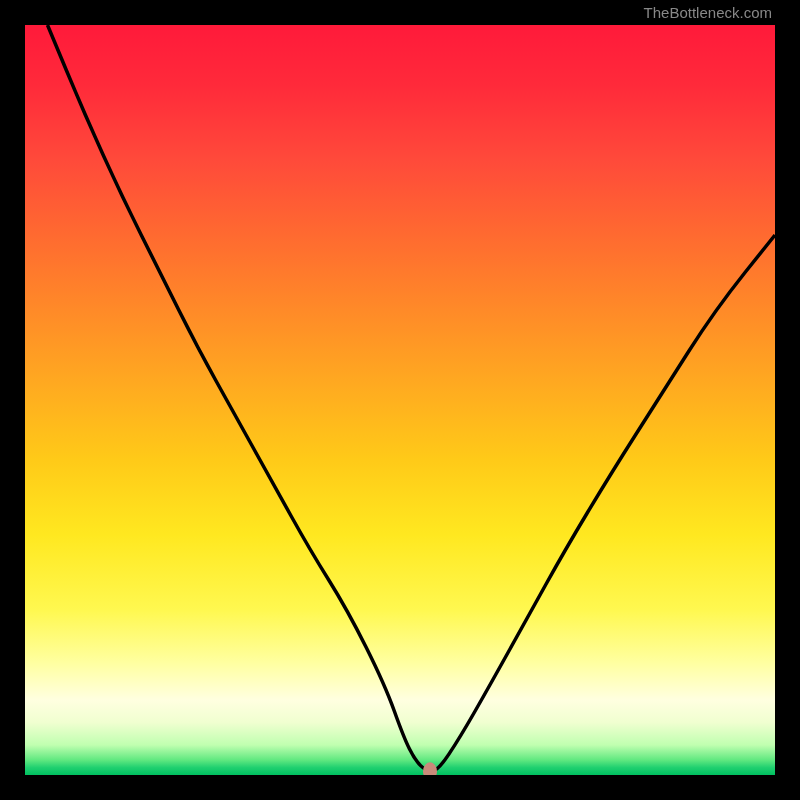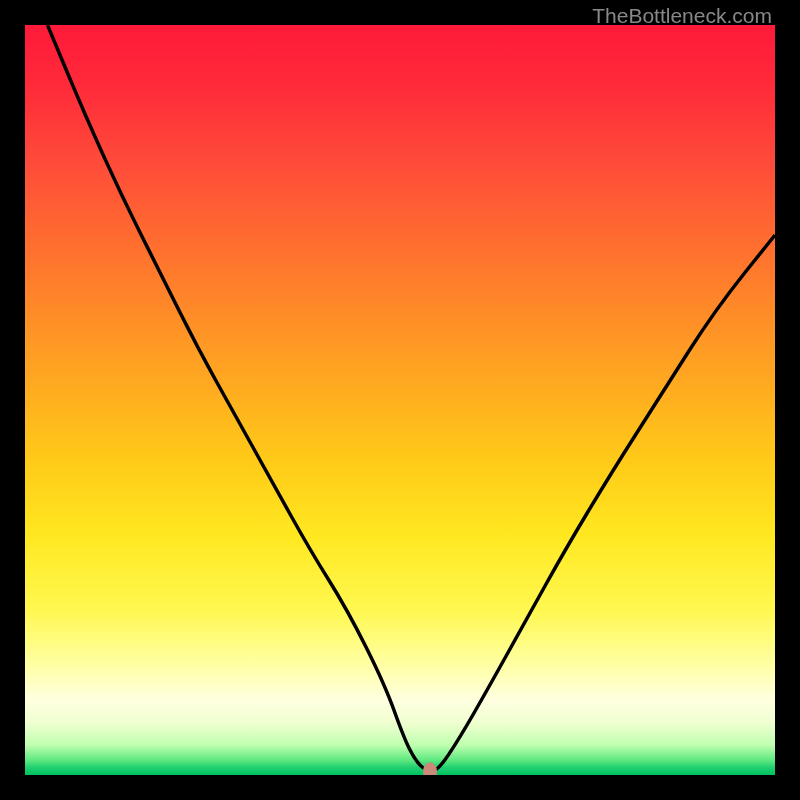--- a/index.html
+++ b/index.html
@@ -40,21 +40,21 @@
       #60e880 98%,
       #20d070 99%,
       #00c060 100%
     );
   }
   .watermark {
     position: absolute;
     top: 4px;
     right: 28px;
     color: #888;
-    font-size: 21px;
+    font-size: 15px;
     font-weight: normal;
     z-index: 10;
   }
   .curve-svg {
     position: absolute;
     left: 0;
     top: 0;
     width: 100%;
     height: 100%;
     z-index: 5;

